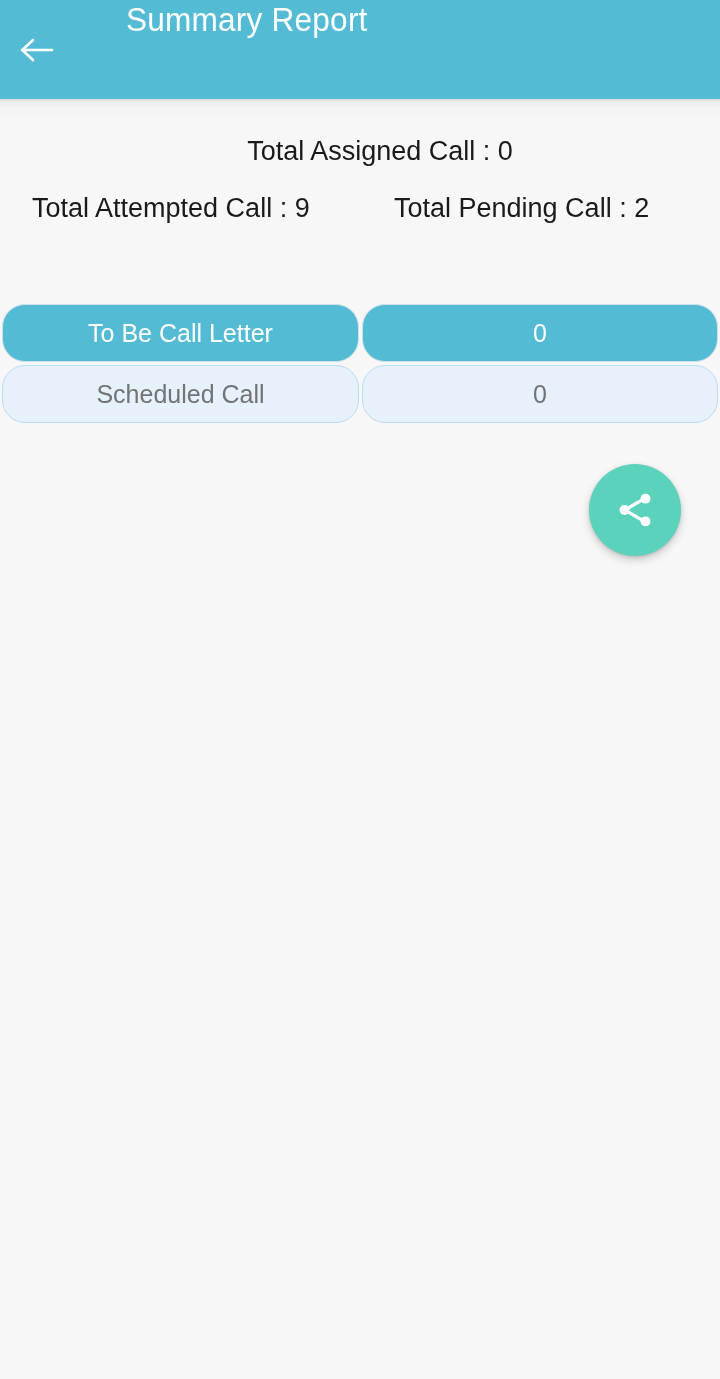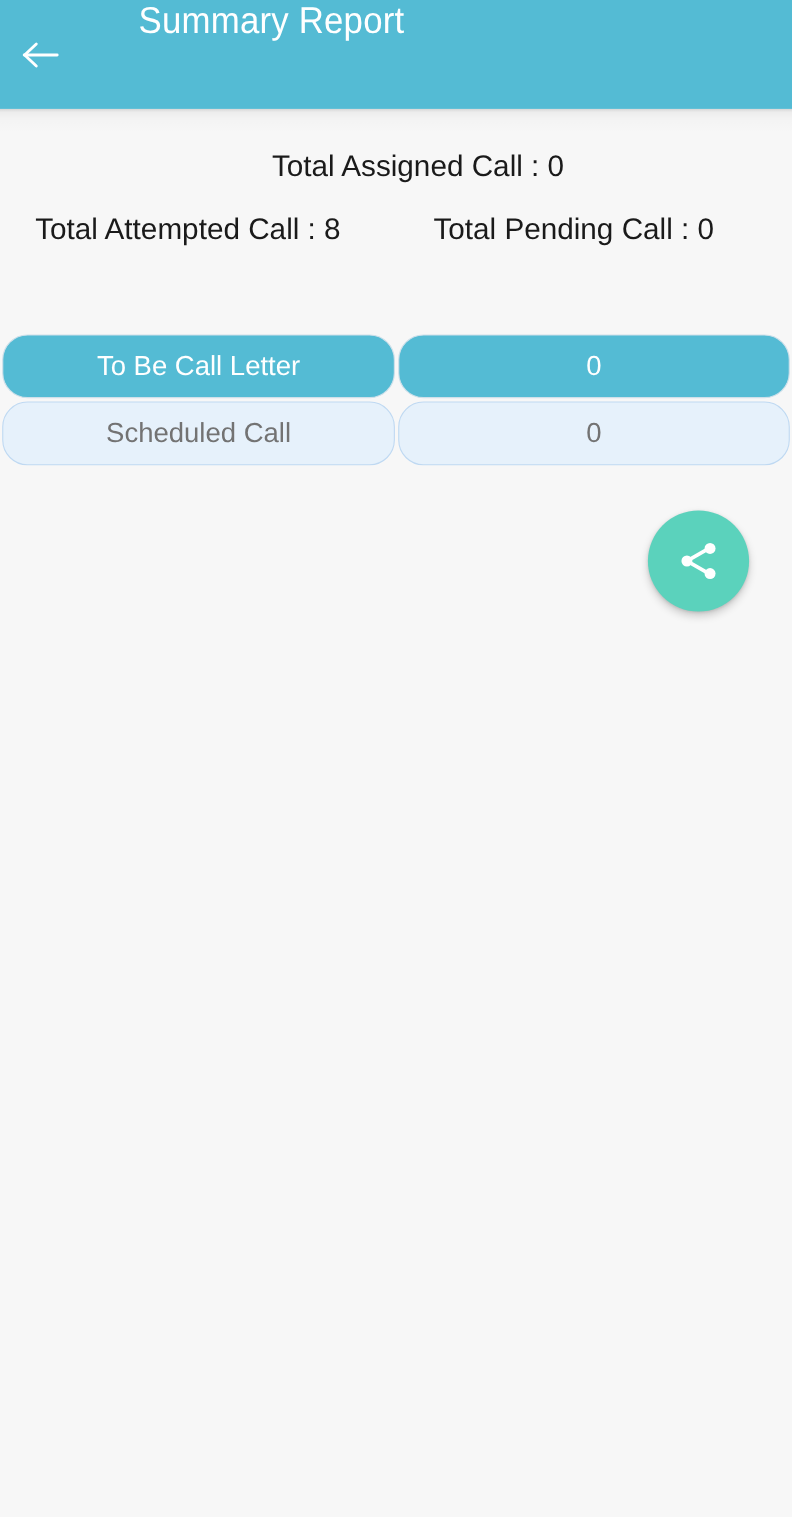--- a/index.html
+++ b/index.html
@@ -170,24 +170,24 @@
 <div id="appbar-shadow"></div>
 
 <div id="summary">
 
   <div id="stat-row-total">
     <div class="stat-text">Total Assigned Call : 0</div>
   </div>
 
   <div id="stat-row-split">
     <div id="stat-attempted-wrap">
-      <div class="stat-text">Total Attempted Call : 8</div>
+      <div class="stat-text">Total Attempted Call : 9</div>
     </div>
     <div id="stat-pending-wrap">
-      <div class="stat-text">Total Pending Call : 0</div>
+      <div class="stat-text">Total Pending Call : 2</div>
     </div>
   </div>
 
 </div>
 
 <div id="report-table">
 
   <div class="table-row row-highlight">
     <div class="cell cell-label">To Be Call Letter</div>
     <div class="cell cell-value">0</div>

